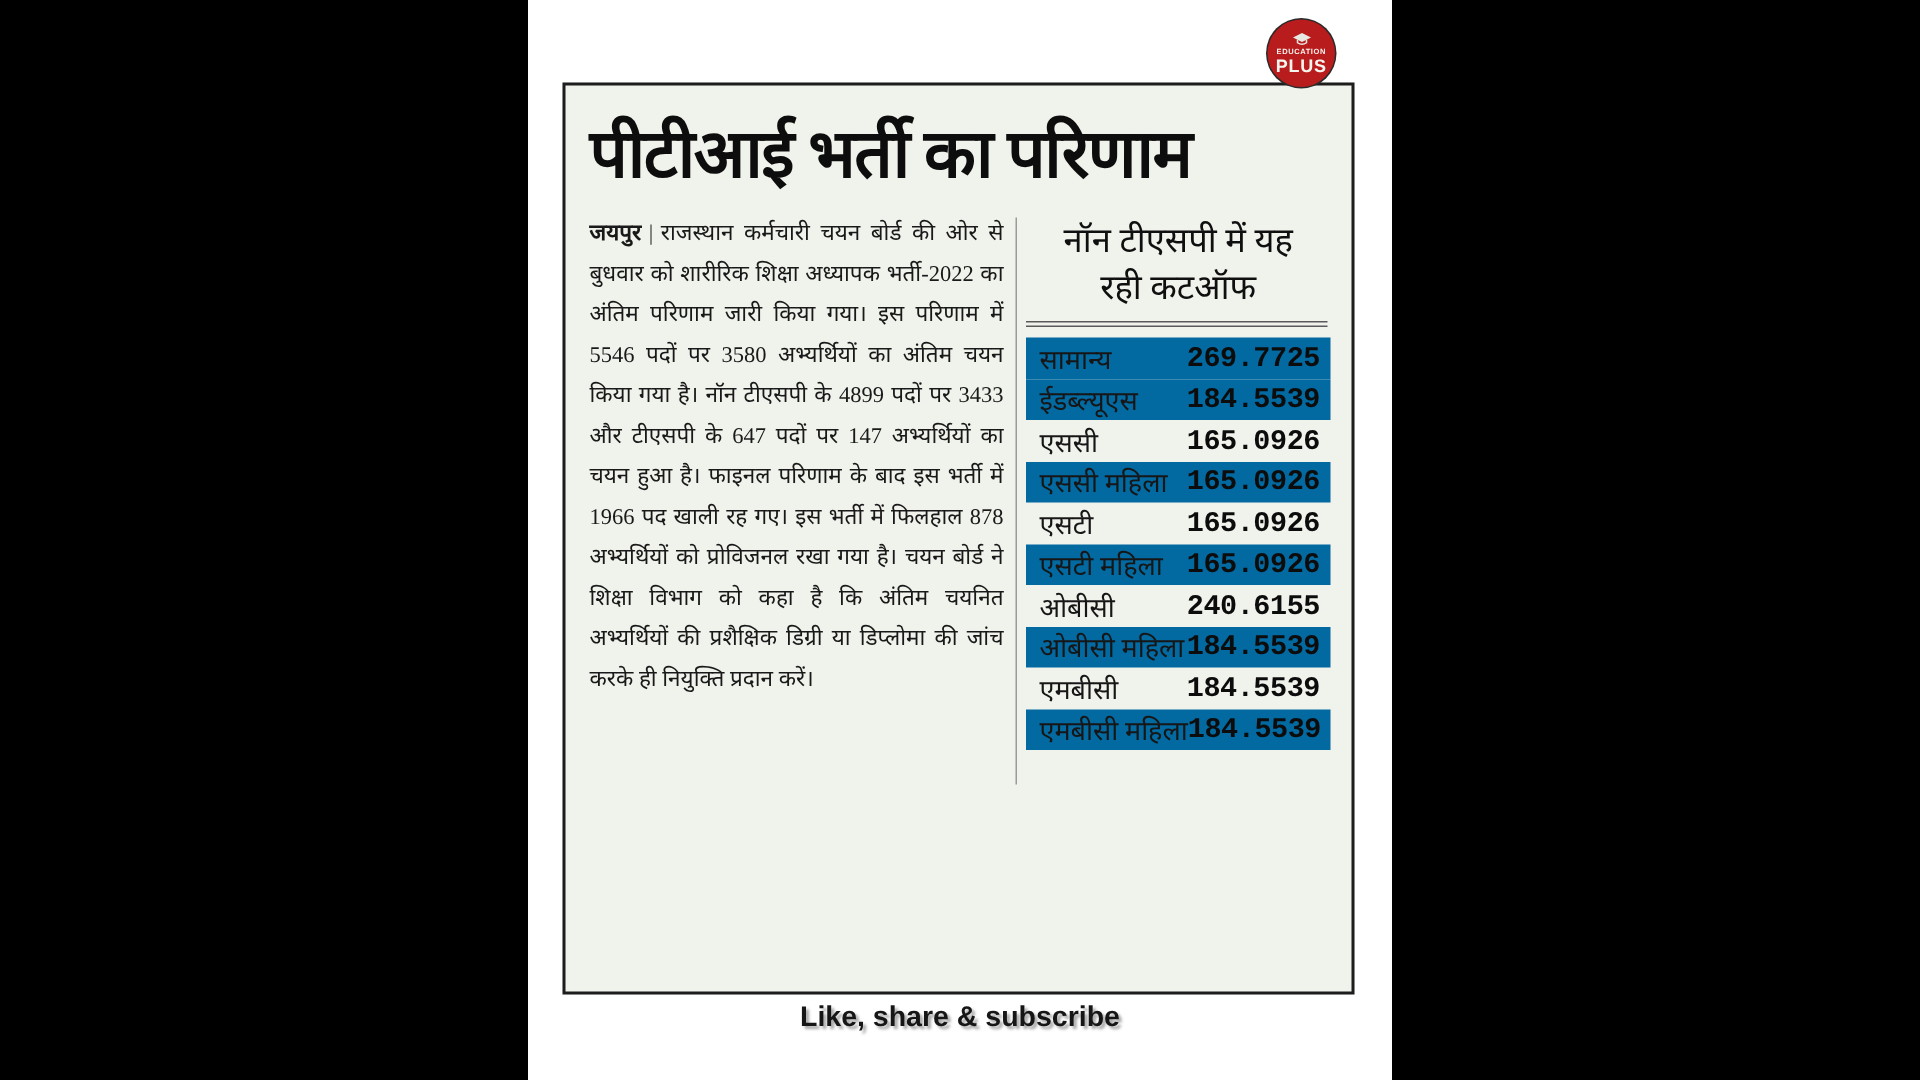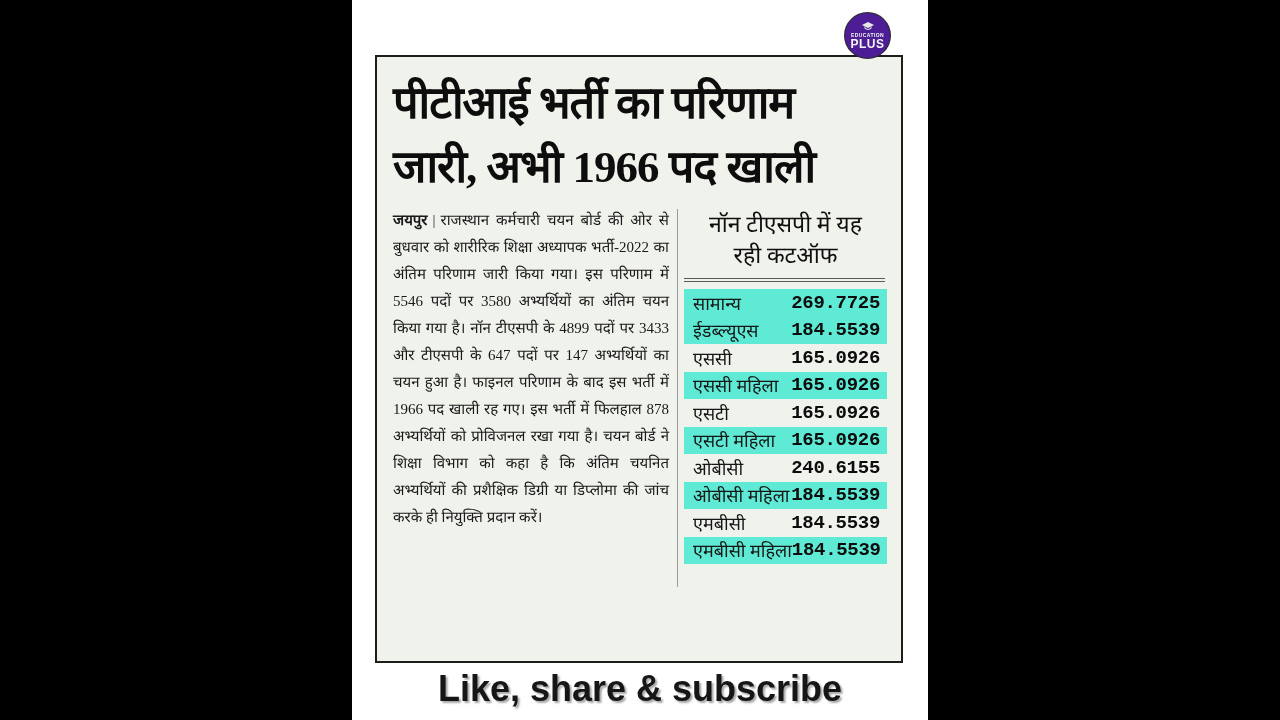--- a/index.html
+++ b/index.html
@@ -7,21 +7,21 @@
   .frame { position:relative; width:1280px; height:720px; background:#000;
            font-family:"Liberation Serif", serif; }
   .letterbox { position:absolute; top:0; width:352px; height:720px; background:#000; }
   .letterbox.left { left:0; }
   .letterbox.right { right:0; }
   .center-strip { position:absolute; left:352px; top:0; width:576px; height:720px;
                   background:#ffffff; }
 
   
   .logo { position:absolute; top:13px; right:38px; width:45px; height:45px;
-          border-radius:50%; background:#4c1d95; color:#f5f5f0; z-index:6;
+          border-radius:50%; background:#b91c1c; color:#f5f5f0; z-index:6;
           display:flex; flex-direction:column; align-items:center; justify-content:center;
           box-shadow:0 0 0 1px #2a2a2a; }
   .logo .icon { width:12px; height:9px; margin-bottom:1px; }
   .logo .l1 { font-family:"Liberation Sans",sans-serif; font-size:5px; font-weight:700;
               letter-spacing:.4px; line-height:6px; }
   .logo .l2 { font-family:"Liberation Sans",sans-serif; font-size:12px; font-weight:700;
               line-height:12px; letter-spacing:.5px; }
 
   
   .clipping { position:absolute; left:23px; top:55px; width:528px; height:608px;
@@ -35,49 +35,49 @@
   .pipe { padding:0 5px; color:#333; }
   .v-divider { flex:0 0 1px; background:#9a9a9a; margin:2px 6px 0 8px; height:378px; }
   .cutoff-col { flex:1; min-width:0; }
   .cutoff-title { font-weight:400; font-size:23px; line-height:31px; text-align:center;
                   padding:2px 4px 0 4px; color:#0f0f0f; }
   .double-rule { height:4px; border-top:1px solid #5a5a5a; border-bottom:1px solid #5a5a5a;
                  margin:7px 2px 7px 0; }
   .rows { }
   .row { display:flex; justify-content:space-between; align-items:center;
          height:27.5px; padding:0 7px 0 9px; }
-  .row.shaded { background:#5eead4; }
+  .row.shaded { background:#0369a1; }
   .row .cat { font-size:18px; color:#161616; white-space:nowrap; }
   .row .val { font-family:Liberation Mono, monospace; font-weight:700; font-size:19px;
               color:#0c0c0c; letter-spacing:-0.3px; }
 
   
   .caption { position:absolute; left:0; top:668px; width:576px; text-align:center;
-             font-family:"Liberation Sans",sans-serif; font-weight:700; font-size:36px;
+             font-family:"Liberation Sans",sans-serif; font-weight:700; font-size:19px;
              color:#161616; text-shadow:2px 2px 2px rgba(0,0,0,0.35); }
 </style>
 </head>
 <body>
 
 <div class="frame">
   <div class="letterbox left"></div>
 
   <div class="center-strip">
 
     <div class="logo">
       <svg class="icon" viewBox="0 0 24 18" aria-hidden="true">
         <polygon points="12,0 24,6 12,12 0,6" fill="#e8e8e2"></polygon>
         <path d="M6 9 v4 q6 4 12 0 v-4" fill="none" stroke="#e8e8e2" stroke-width="2"></path>
       </svg>
       <span class="l1">EDUCATION</span>
       <span class="l2">PLUS</span>
     </div>
 
     <div class="clipping">
-      <h1 class="headline"><span>पीटीआई भर्ती का परिणाम</span><br><span>जारी, अभी 1966 पद खाली</span></h1>
+      <h1 class="headline"><span>पीटीआई भर्ती का परिणाम</span><br></h1>
 
       <div class="columns">
         <div class="body-col"><span class="dateline">जयपुर</span><span class="pipe">|</span><span>राजस्थान कर्मचारी चयन बोर्ड की ओर से बुधवार को शारीरिक शिक्षा अध्यापक भर्ती-2022 का अंतिम परिणाम जारी किया गया। इस परिणाम में 5546 पदों पर 3580 अभ्यर्थियों का अंतिम चयन किया गया है। नॉन टीएसपी के 4899 पदों पर 3433 और टीएसपी के 647 पदों पर 147 अभ्यर्थियों का चयन हुआ है। फाइनल परिणाम के बाद इस भर्ती में 1966 पद खाली रह गए। इस भर्ती में फिलहाल 878 अभ्यर्थियों को प्रोविजनल रखा गया है। चयन बोर्ड ने शिक्षा विभाग को कहा है कि अंतिम चयनित अभ्यर्थियों की प्रशैक्षिक डिग्री या डिप्लोमा की जांच करके ही नियुक्ति प्रदान करें।</span></div>
 
         <div class="v-divider"></div>
 
         <div class="cutoff-col">
           <div class="cutoff-title"><span>नॉन टीएसपी में यह</span><br><span>रही कटऑफ</span></div>
           <div class="double-rule"></div>
           <div class="rows">

